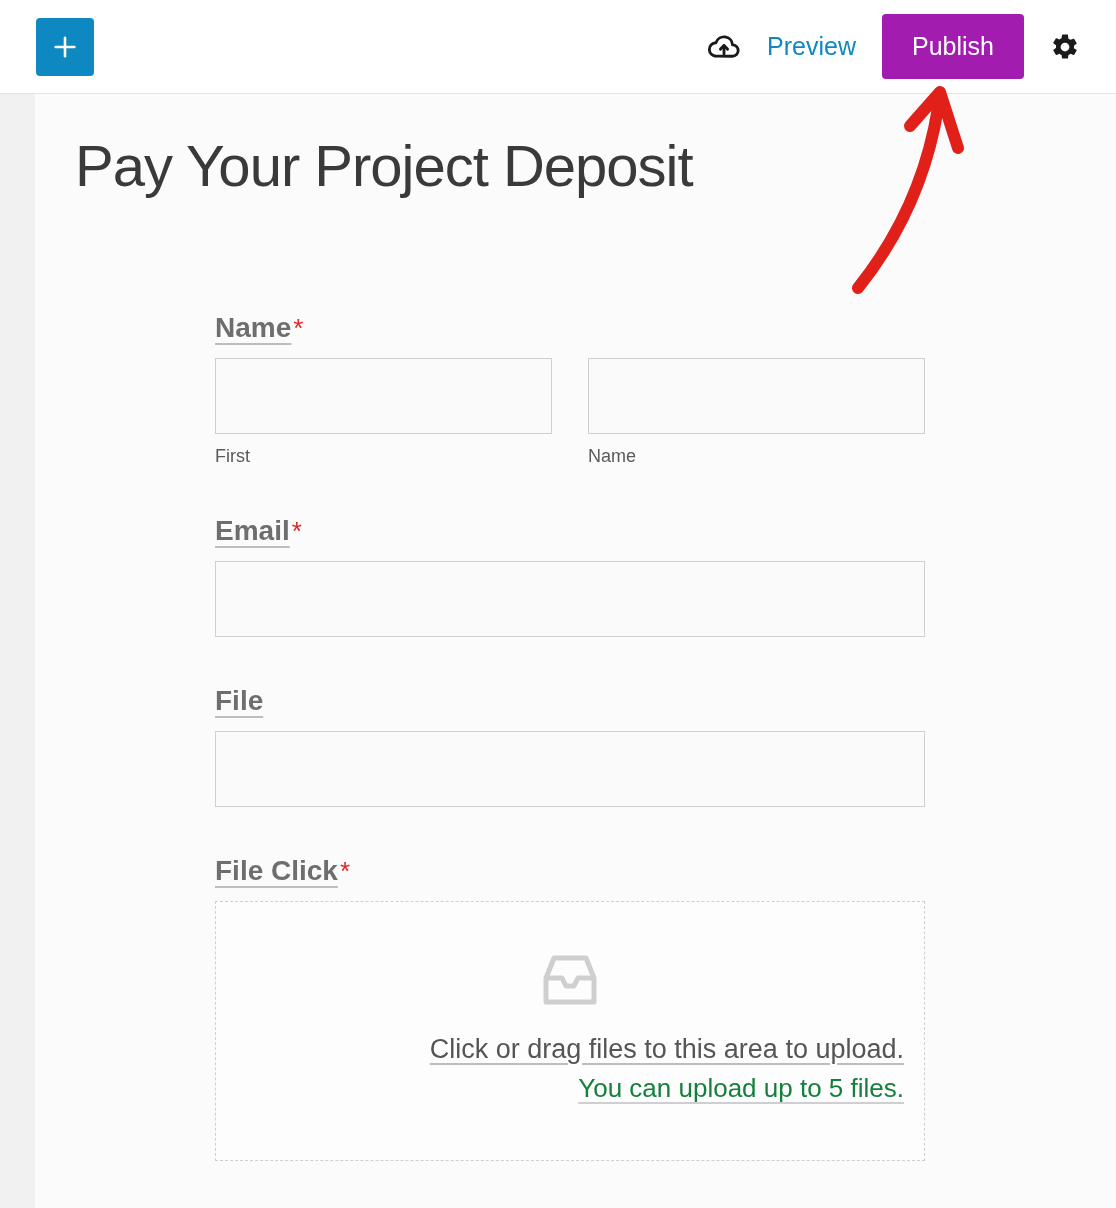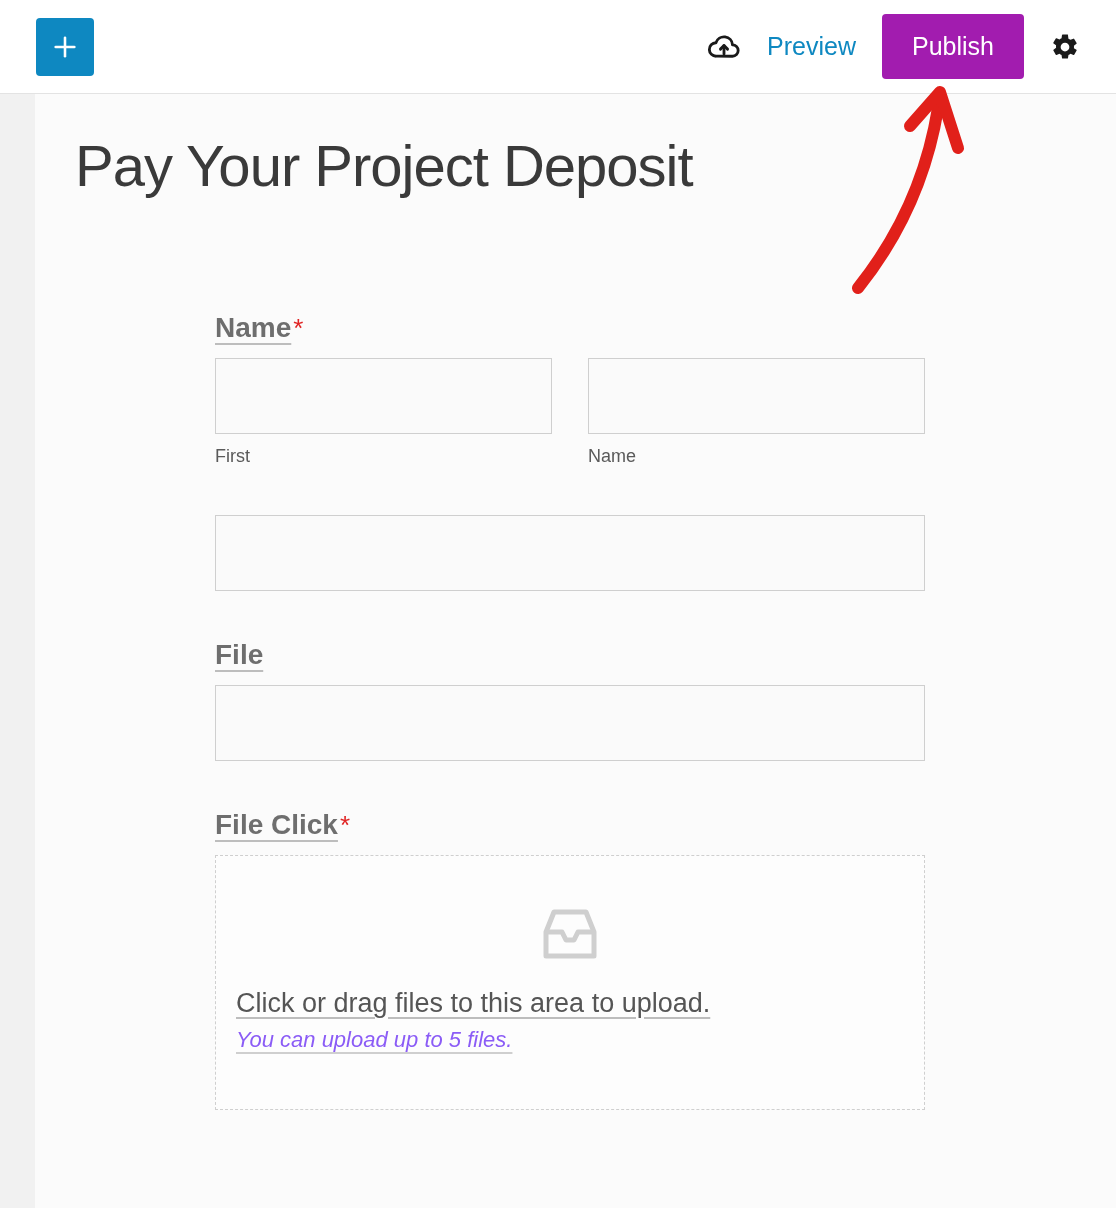--- a/index.html
+++ b/index.html
@@ -101,39 +101,38 @@
     }
     .sublabel {
       font-size: 18px;
       color: #5a5a5a;
       margin-top: 12px;
     }
     .dropzone {
       border: 1.5px dashed #cfcfcf;
       background: #fdfdfd;
       padding: 50px 20px 56px 20px;
-      text-align: left;
+      text-align: right;
       cursor: pointer;
     }
     .dropzone-icon { margin-bottom: 26px; display: flex; justify-content: center; }
     .dropzone-main {
       font-size: 27px;
       color: #555;
       text-decoration: underline;
       text-decoration-color: #bdbdbd;
       text-underline-offset: 5px;
       margin-bottom: 8px;
     }
     .dropzone-sub {
-      font-size: 22px;
-      color: #8b5cf6;
+      font-size: 26px;
+      color: #15803d;
       text-decoration: underline;
       text-decoration-color: #cfcfcf;
       text-underline-offset: 5px;
-      font-style: italic;
     }
     .annotation-arrow {
       position: absolute;
       pointer-events: none;
     }
   </style>
 </head>
 <body>
 
 <div class="topbar">
@@ -185,20 +184,23 @@
             <div class="sublabel">First</div>
           </div>
           <div class="name-col">
             <input type="text" class="text-input" style="">
             <div class="sublabel">Name</div>
           </div>
         </div>
       </div>
 
       <div class="field-group">
+        <div>
+          <span class="field-label">Email</span><span class="required">*</span>
+        </div>
         <input type="text" class="text-input" style="">
       </div>
 
       <div class="field-group">
         <div>
           <span class="field-label">File</span>
         </div>
         <input type="text" class="text-input" style="">
       </div>
 

